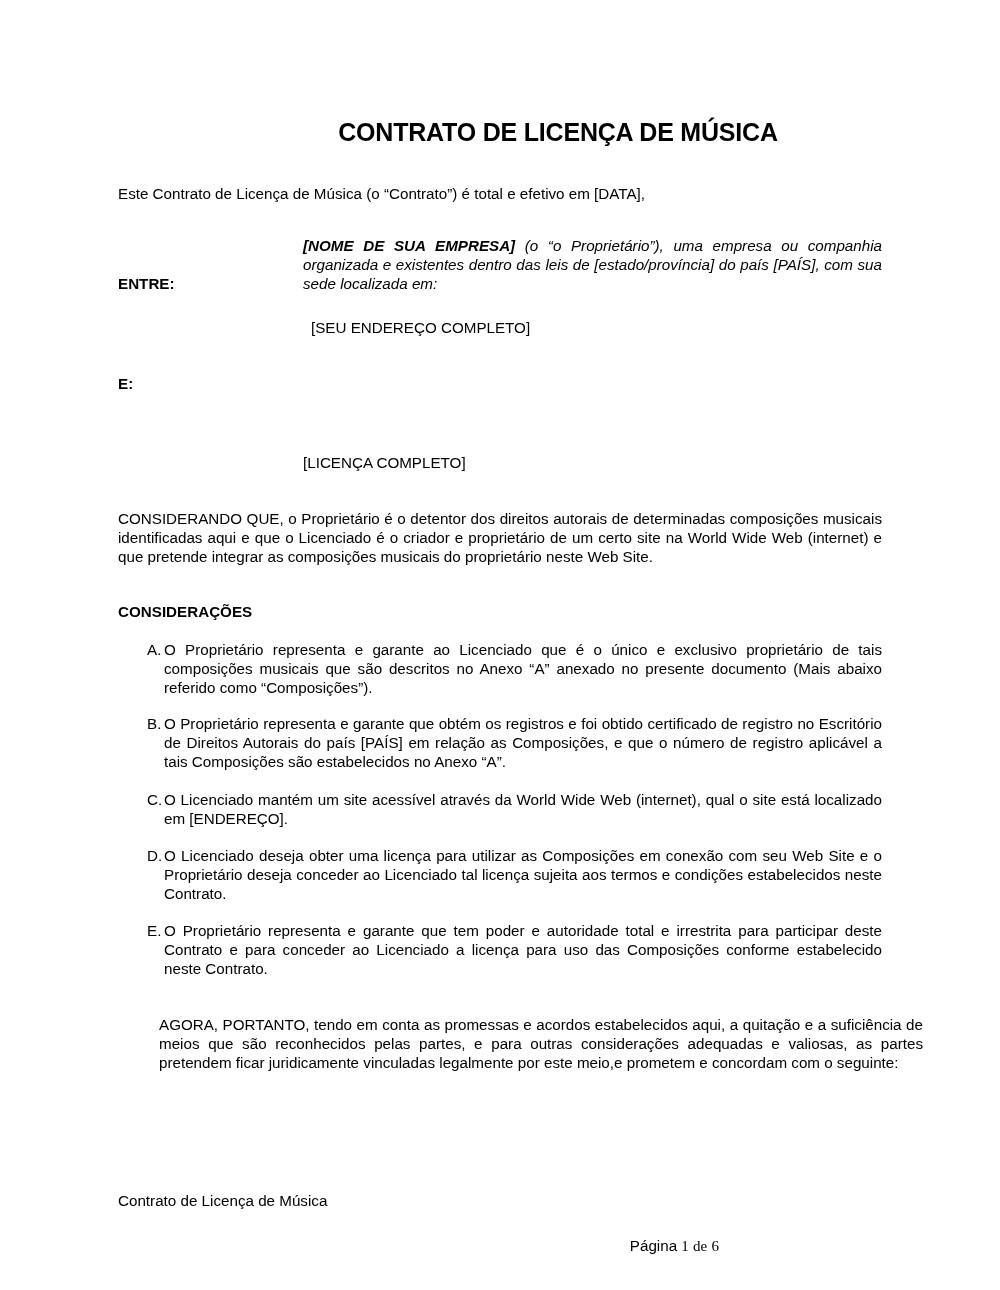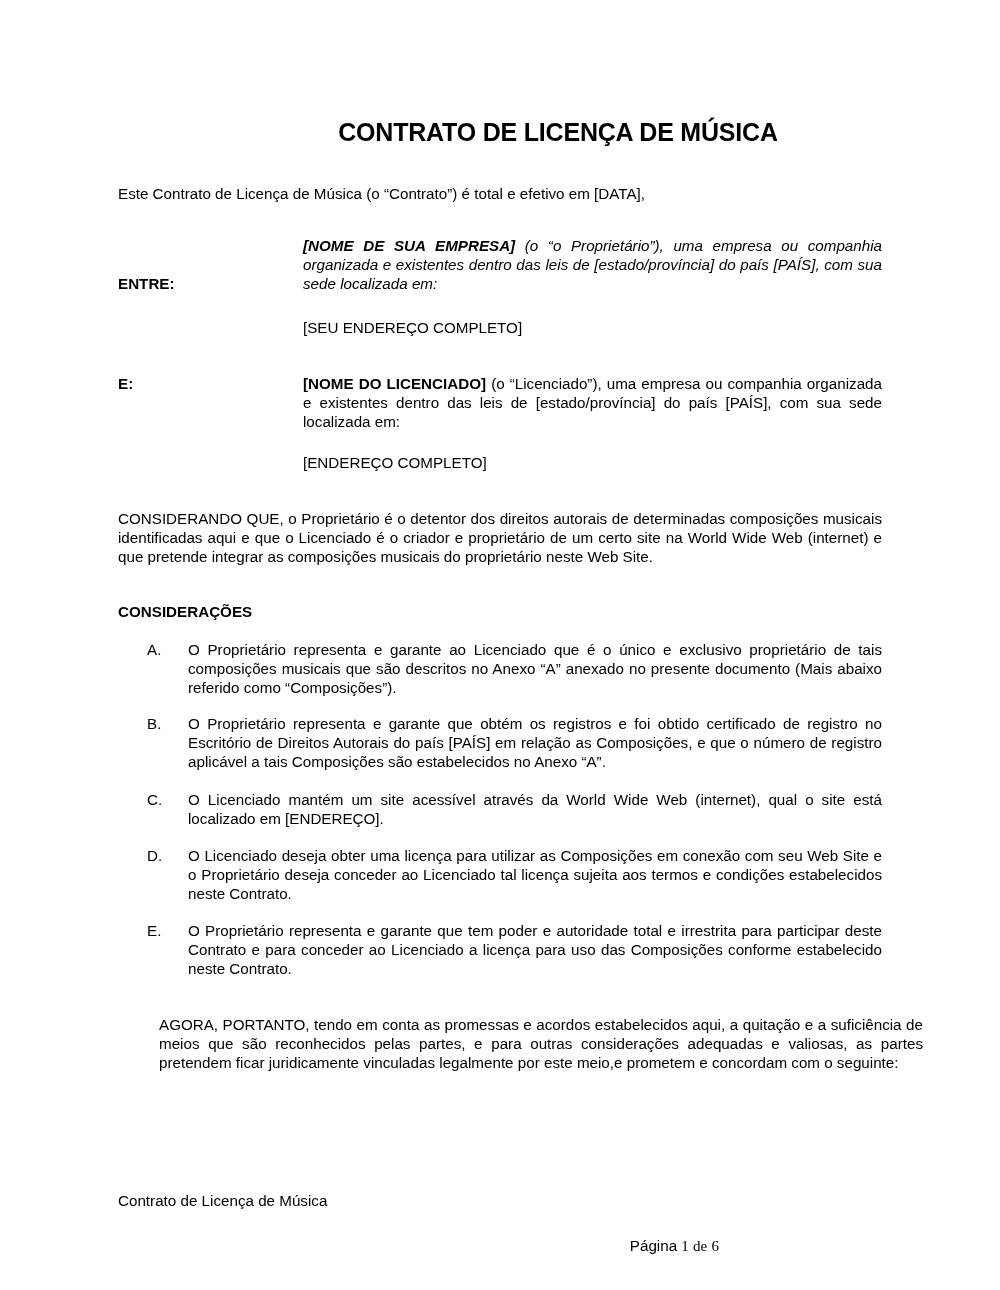--- a/index.html
+++ b/index.html
@@ -83,21 +83,21 @@
       font-size: 15.2px;
       line-height: 19px;
     }
     .recital .letter {
       position: absolute;
       left: 0;
       top: 0;
       width: 28px;
     }
     .recital .rtext {
-      margin-left: 41px;
+      margin-left: 17px;
       text-align: justify;
     }
     .therefore { top: 1015px; margin-left: 41px; }
     .footer-left {
       position: absolute;
       left: 118px;
       top: 1191px;
       font-size: 15.2px;
       line-height: 19px;
     }
@@ -118,25 +118,24 @@
 <body>
 
 <div class="page">
 
   <div class="title">CONTRATO DE LICENÇA DE MÚSICA</div>
 
   <div class="p intro">Este Contrato de Licença de Música (o “Contrato”) é total e efetivo em [DATA],</div>
 
   <div class="party-label" style="top:242px;margin-top:32px;">ENTRE:</div>
   <div class="party-text" style="top:236px;font-style:italic;"><b>[NOME DE SUA EMPRESA]</b><span> (o “o Proprietário”), uma empresa ou companhia organizada e existentes dentro das leis de [estado/província] do país [PAÍS], com sua sede localizada em:</span></div>
-  <div class="addr" style="top:318px;">[SEU ENDEREÇO COMPLETO]</div>
+  <div class="addr" style="top:318px;margin-left:8px;">[SEU ENDEREÇO COMPLETO]</div>
 
   <div class="party-label" style="top:374px;">E:</div>
-  <div class="party-text" style="top:374px;"><b>[NOME DO LICENCIADO]</b><span> (o “Licenciado”), uma empresa ou companhia organizada e existentes dentro das leis de [estado/província] do país [PAÍS], com sua sede localizada em:</span></div>
-  <div class="addr" style="top:453px;">[ENDEREÇO COMPLETO]</div>
+  <div class="addr" style="top:453px;">[LICENÇA COMPLETO]</div>
 
   <div class="p whereas">CONSIDERANDO QUE, o Proprietário é o detentor dos direitos autorais de determinadas composições musicais identificadas aqui e que o Licenciado é o criador e proprietário de um certo site na World Wide Web (internet) e que pretende integrar as composições musicais do proprietário neste Web Site.</div>
 
   <div class="section-heading">CONSIDERAÇÕES</div>
 
   <div class="recital" style="top:640px;">
     <span class="letter">A.</span>
     <div class="rtext">O Proprietário representa e garante ao Licenciado que é o único e exclusivo proprietário de tais composições musicais que são descritos no Anexo “A” anexado no presente documento (Mais abaixo referido como “Composições”).</div>
   </div>
 

